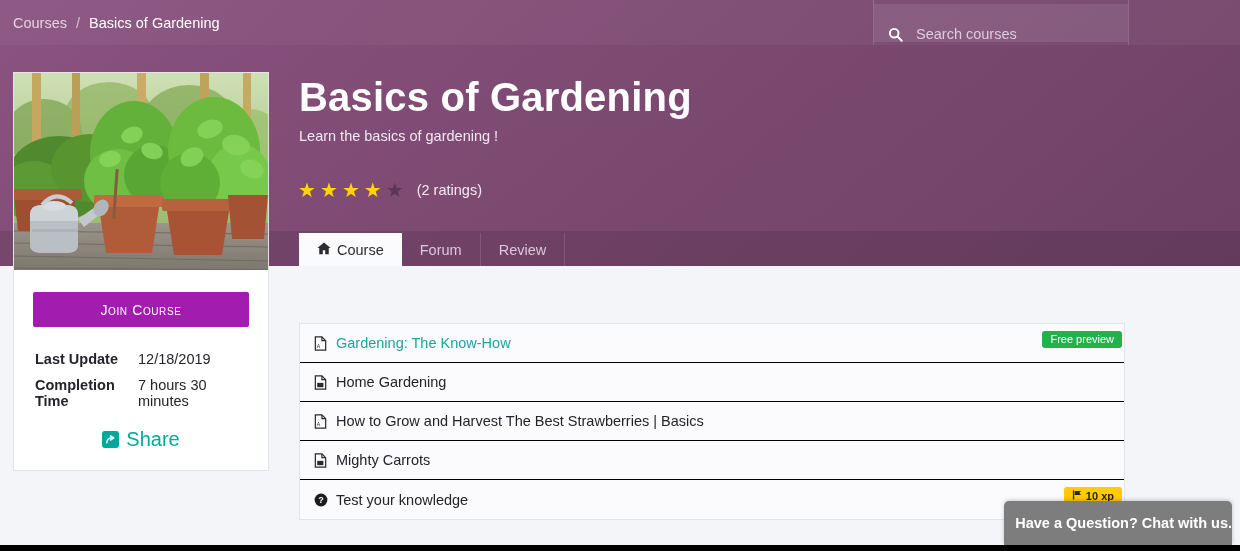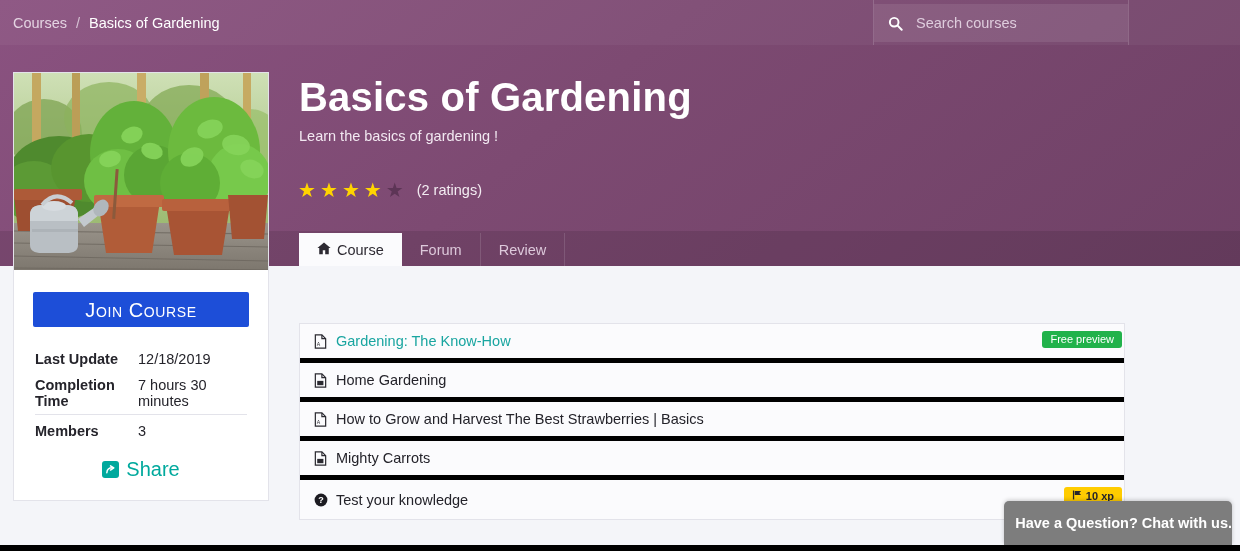--- a/index.html
+++ b/index.html
@@ -49,21 +49,21 @@
   .breadcrumb .crumb-sep { color: #d6c2d4; }
   .breadcrumb .crumb-current { color: #ffffff; }
 
   
   .searchbox {
     position: absolute;
     left: 874px; top: 4px;
     width: 254px; height: 38px;
     background: rgba(255,255,255,0.085);
     display: flex;
-    align-items: center;
+    align-items: flex-end;
     z-index: 6;
   }
   .searchbox .sicon {
     width: 42px;
     display: flex; align-items: center; justify-content: center;
     color: #ffffff;
   }
   .searchbox input {
     flex: 1;
     background: transparent;
@@ -171,24 +171,24 @@
     position: relative;
     background: #6a8c3d;
   }
   .thumb svg { display: block; width: 254px; height: 197px; }
 
   .join-btn {
     display: block;
     margin: 22px 19px 0 19px;
     height: 35px;
     line-height: 35px;
-    background: #1d4ed8;
+    background: #a21caf;
     color: #ffffff;
     text-align: center;
-    font-size: 20px;
+    font-size: 14px;
     font-variant: small-caps;
     letter-spacing: 0.6px;
     border: none;
     width: calc(100% - 38px);
     cursor: pointer;
     font-family: "Liberation Sans", sans-serif;
     border-radius: 2px;
   }
 
   .meta-table {
@@ -236,21 +236,21 @@
     background: #fbfbfd;
     border: 1px solid #e3e3ea;
     z-index: 3;
   }
   .list-item {
     position: relative;
     height: 39px;
     display: flex;
     align-items: center;
     padding: 0 16px 0 14px;
-    border-bottom: 5px solid #000000;
+    border-bottom: 1px solid #000000;
     font-size: 14.5px;
     color: #24232a;
     cursor: pointer;
   }
   .list-item:last-child { border-bottom: none; }
   .list-item .li-icon {
     width: 22px;
     display: inline-flex;
     align-items: center;
     color: #2b2a31;
@@ -440,24 +440,20 @@
     <table class="meta-table">
       <tbody>
           <tr>
         <td class="k">Last Update</td>
         <td class="v">12/18/2019</td>
       </tr>
       <tr>
         <td class="k">Completion Time</td>
         <td class="v">7 hours 30 minutes</td>
       </tr>
-      <tr class="div-row">
-        <td class="k">Members</td>
-        <td class="v">3</td>
-      </tr>
     </tbody>
       </table>
 
     <div class="share-row">
       <span class="share-ico">
         <svg width="11" height="11" viewBox="0 0 12 12" fill="none" stroke="#ffffff" stroke-width="1.6" stroke-linecap="round" stroke-linejoin="round">
           <path d="M2 9.5 Q2.4 4.2 8 4.2"></path>
           <path d="M6 2 L9.6 4.3 L6 6.6"></path>
         </svg>
       </span>

